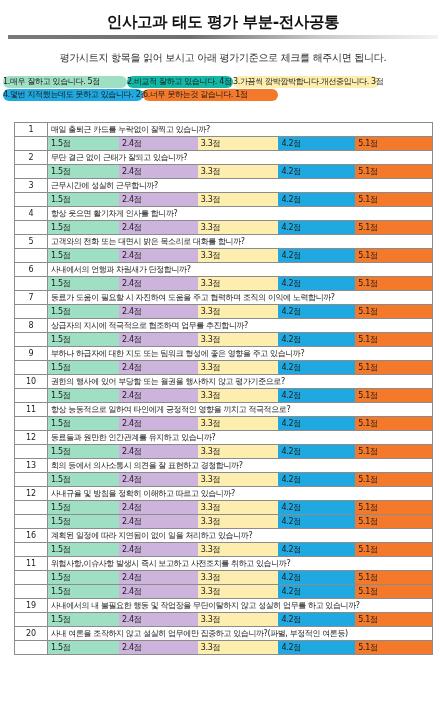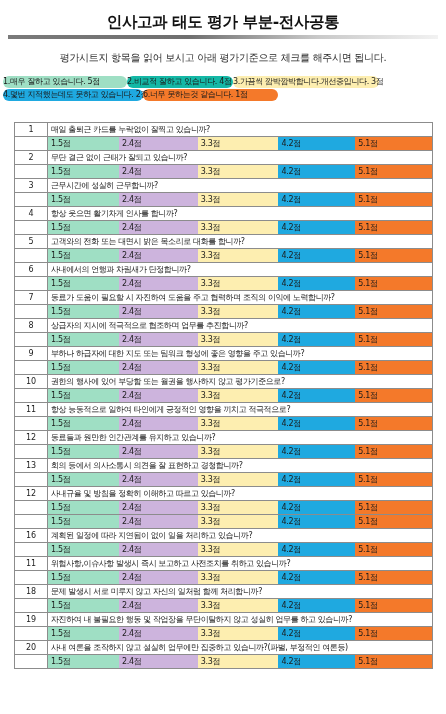--- a/index.html
+++ b/index.html
@@ -426,39 +426,35 @@
         <div class="s-cells">
           <div class="s-cell c1" style="background: rgb(159, 223, 196);">1.5점</div>
           <div class="s-cell c2" style="background: rgb(205, 180, 221);">2.4점</div>
           <div class="s-cell c3" style="background: rgb(253, 238, 176);">3.3점</div>
           <div class="s-cell c4" style="background: rgb(31, 169, 224);">4.2점</div>
           <div class="s-cell c5" style="background: rgb(244, 121, 42);">5.1점</div>
         </div>
       </div>
     </div>
     <div class="q-block">
-      <div class="q-row">
-        <div class="q-num">18</div>
-        <div class="q-text">문제 발생시 서로 미루지 않고 자신의 일처럼 함께 처리합니까?</div>
-      </div>
       <div class="s-row">
         <div class="s-blank"></div>
         <div class="s-cells">
           <div class="s-cell c1" style="background: rgb(159, 223, 196);">1.5점</div>
           <div class="s-cell c2" style="background: rgb(205, 180, 221);">2.4점</div>
           <div class="s-cell c3" style="background: rgb(253, 238, 176);">3.3점</div>
           <div class="s-cell c4" style="background: rgb(31, 169, 224);">4.2점</div>
           <div class="s-cell c5" style="background: rgb(244, 121, 42);">5.1점</div>
         </div>
       </div>
     </div>
     <div class="q-block">
       <div class="q-row">
         <div class="q-num">19</div>
-        <div class="q-text">자진하여 내 불필요한 행동 및 작업장을 무단이탈하지 않고 성실히 업무를 하고 있습니까?</div>
+        <div class="q-text">사내에서의 내 불필요한 행동 및 작업장을 무단이탈하지 않고 성실히 업무를 하고 있습니까?</div>
       </div>
       <div class="s-row">
         <div class="s-blank"></div>
         <div class="s-cells">
           <div class="s-cell c1" style="background: rgb(159, 223, 196);">1.5점</div>
           <div class="s-cell c2" style="background: rgb(205, 180, 221);">2.4점</div>
           <div class="s-cell c3" style="background: rgb(253, 238, 176);">3.3점</div>
           <div class="s-cell c4" style="background: rgb(31, 169, 224);">4.2점</div>
           <div class="s-cell c5" style="background: rgb(244, 121, 42);">5.1점</div>
         </div>

